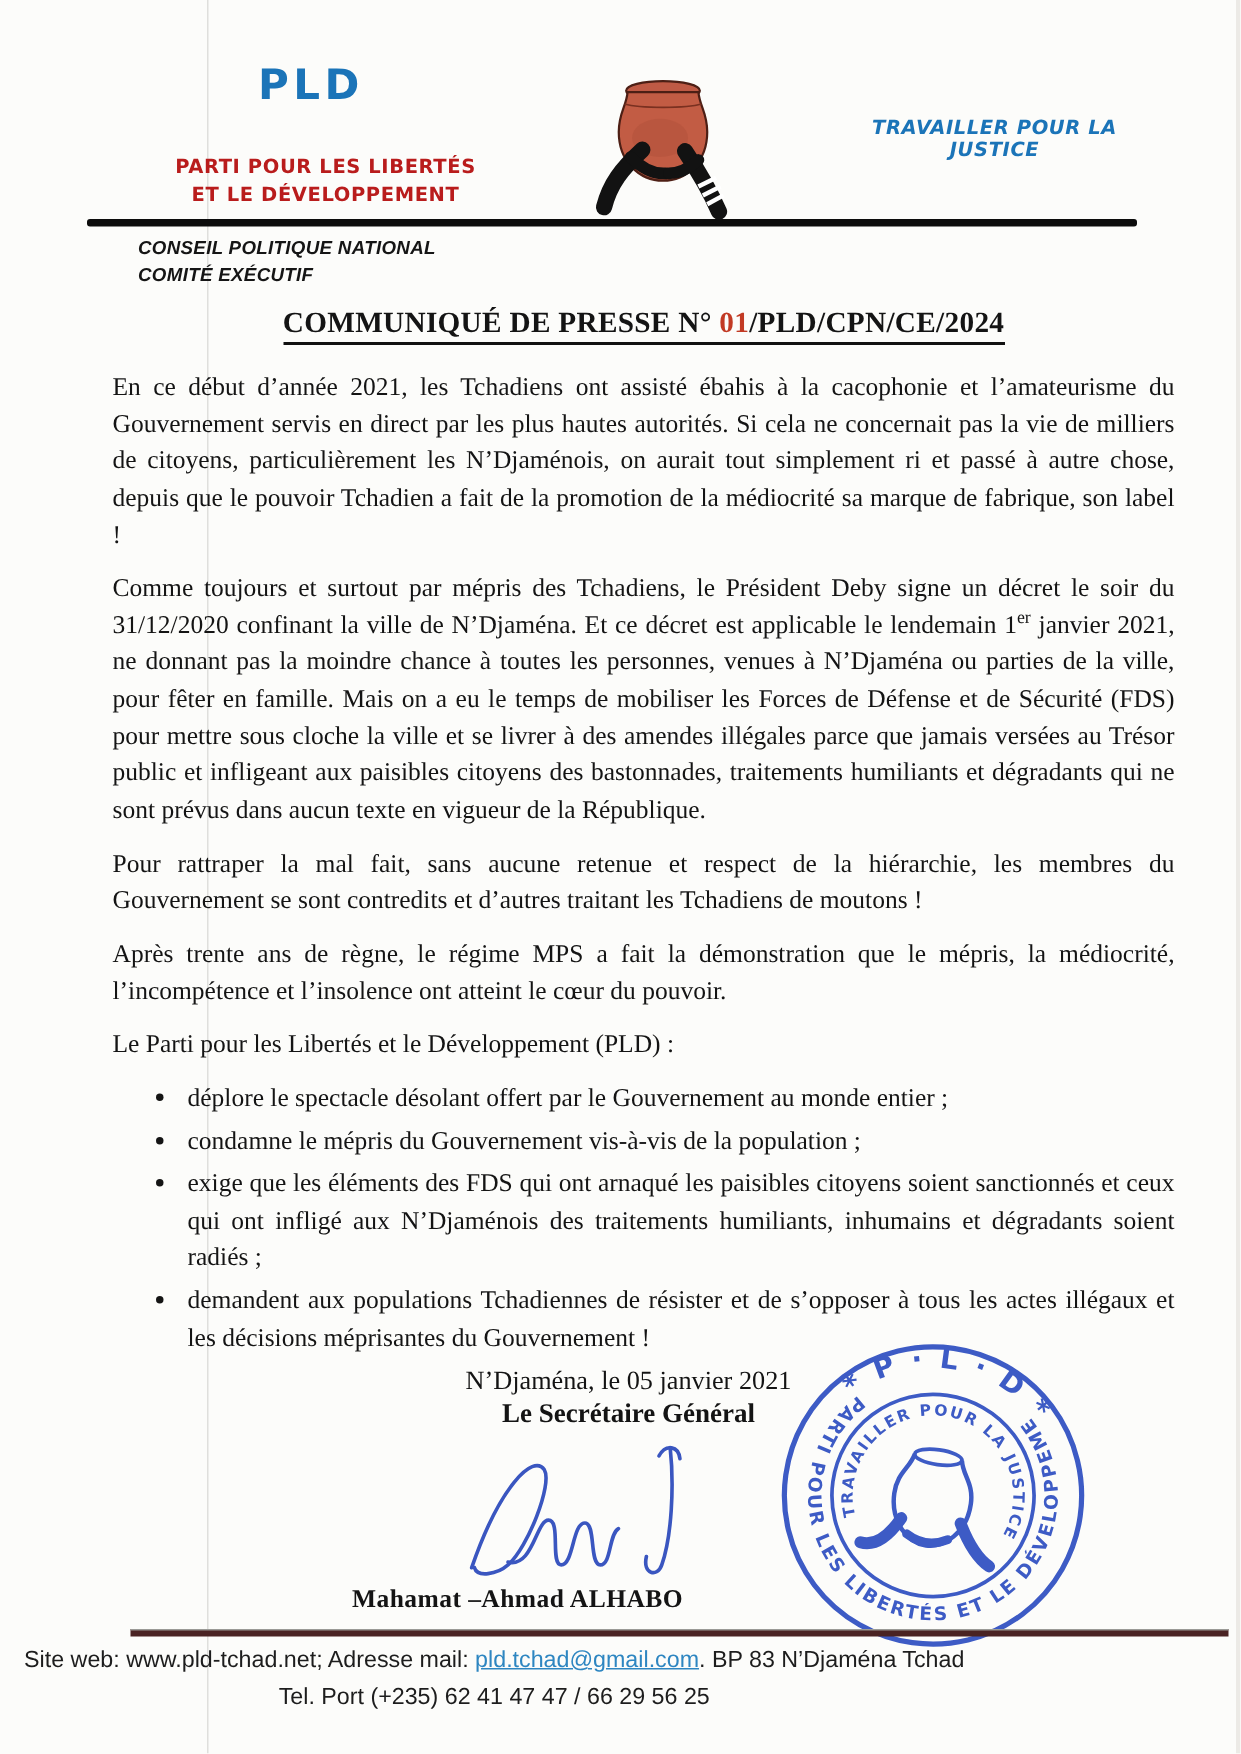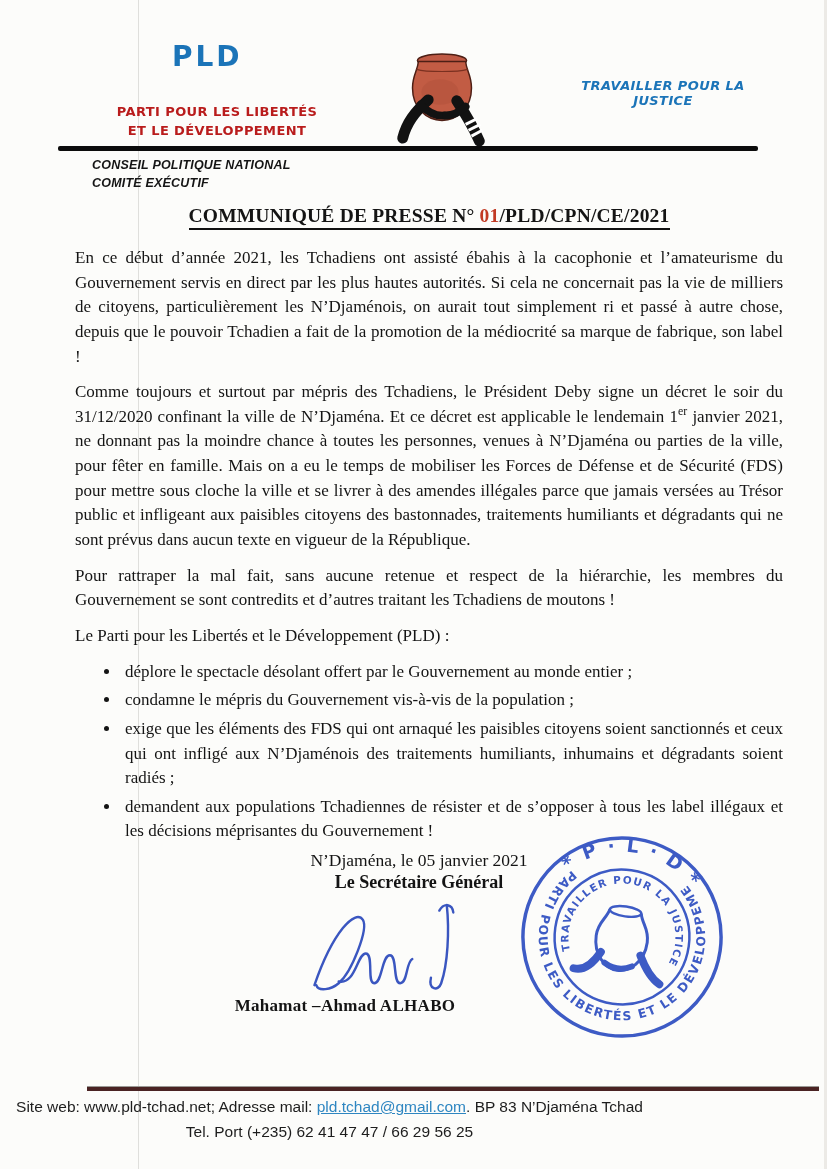--- a/index.html
+++ b/index.html
@@ -87,36 +87,37 @@
 
   <div class="hdr-rule"></div>
 
   <div class="hdr-org">
     <div>CONSEIL POLITIQUE NATIONAL</div>
     <div>COMITÉ EXÉCUTIF</div>
   </div>
 </div>
 
 <div class="content">
-  <h1 class="doc-title"><span class="tline"><span>COMMUNIQUÉ DE PRESSE N° </span><span class="num">01</span><span>/PLD/CPN/CE/2021</span></span></h1>
+  <h1 class="doc-title"><span class="tline"><span>COMMUNIQUÉ DE PRESSE N° </span><span class="num">01</span><span>/PLD/CPN/CE/2024</span></span></h1>
 
   <p class="para">En ce début d’année 2021, les Tchadiens ont assisté ébahis à la cacophonie et l’amateurisme du Gouvernement servis en direct par les plus hautes autorités. Si cela ne concernait pas la vie de milliers de citoyens, particulièrement les N’Djaménois, on aurait tout simplement ri et passé à autre chose, depuis que le pouvoir Tchadien a fait de la promotion de la médiocrité sa marque de fabrique, son label !</p>
 
   <p class="para"><span>Comme toujours et surtout par mépris des Tchadiens, le Président Deby signe un décret le soir du 31/12/2020 confinant la ville de N’Djaména. Et ce décret est applicable le lendemain 1</span><sup>er</sup><span> janvier 2021, ne donnant pas la moindre chance à toutes les personnes, venues à N’Djaména ou parties de la ville, pour fêter en famille. Mais on a eu le temps de mobiliser les Forces de Défense et de Sécurité (FDS) pour mettre sous cloche la ville et se livrer à des amendes illégales parce que jamais versées au Trésor public et infligeant aux paisibles citoyens des bastonnades, traitements humiliants et dégradants qui ne sont prévus dans aucun texte en vigueur de la République.</span></p>
 
   <p class="para">Pour rattraper la mal fait, sans aucune retenue et respect de la hiérarchie, les membres du Gouvernement se sont contredits et d’autres traitant les Tchadiens de moutons !</p>
 
+  <p class="para">Après trente ans de règne, le régime MPS a fait la démonstration que le mépris, la médiocrité, l’incompétence et l’insolence ont atteint le cœur du pouvoir.</p>
 
   <p class="para">Le Parti pour les Libertés et le Développement (PLD) :</p>
 
   <ul class="blist">
     <li>déplore le spectacle désolant offert par le Gouvernement au monde entier ;</li>
     <li>condamne le mépris du Gouvernement vis-à-vis de la population ;</li>
     <li>exige que les éléments des FDS qui ont arnaqué les paisibles citoyens soient sanctionnés et ceux qui ont infligé aux N’Djaménois des traitements humiliants, inhumains et dégradants soient radiés ;</li>
-    <li>demandent aux populations Tchadiennes de résister et de s’opposer à tous les label illégaux et les décisions méprisantes du Gouvernement !</li>
+    <li>demandent aux populations Tchadiennes de résister et de s’opposer à tous les actes illégaux et les décisions méprisantes du Gouvernement !</li>
   </ul>
 
   <div class="sign">
     <div class="sign-date">N’Djaména, le 05 janvier 2021</div>
     <div class="sign-role">Le Secrétaire Général</div>
 
     <div class="sign-sig">
       <svg width="205" height="96" viewBox="0 0 220 100">
         <g fill="none" stroke="#3a56c0" stroke-width="2.6" stroke-linecap="round">
           <path d="M8,92 C28,34 52,10 60,22 C66,32 48,78 34,90 C26,97 12,99 10,92"></path>

